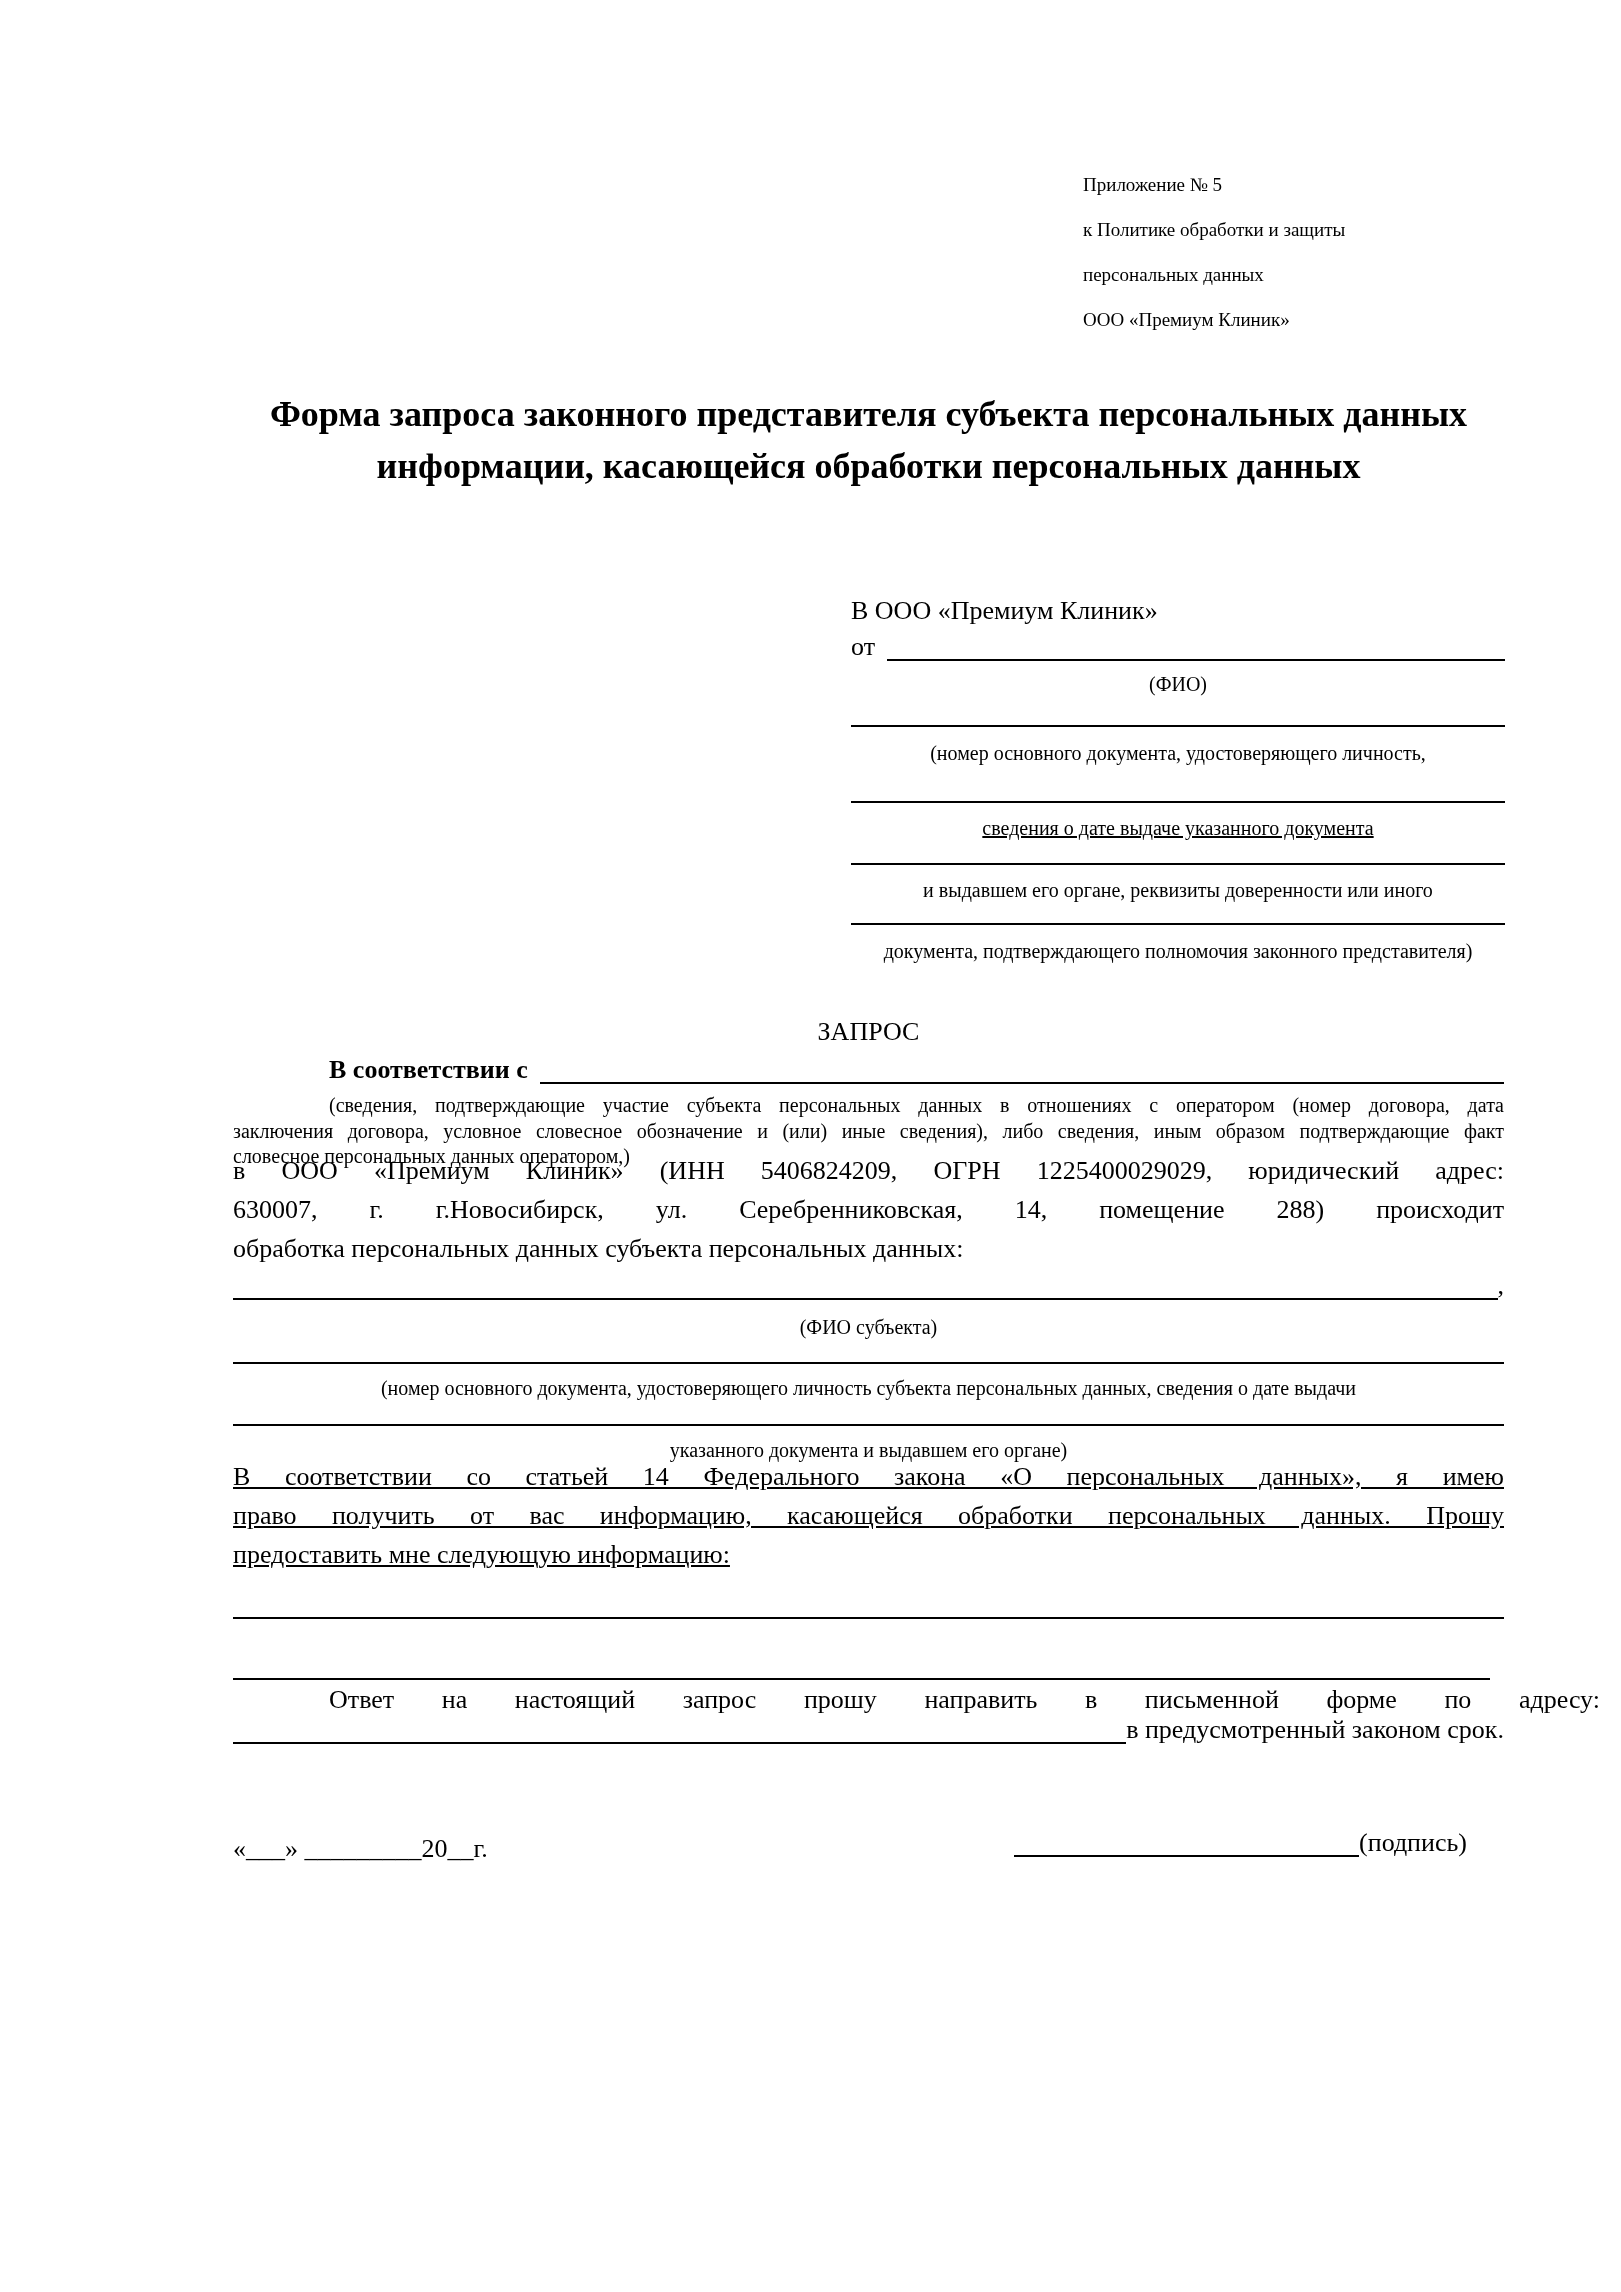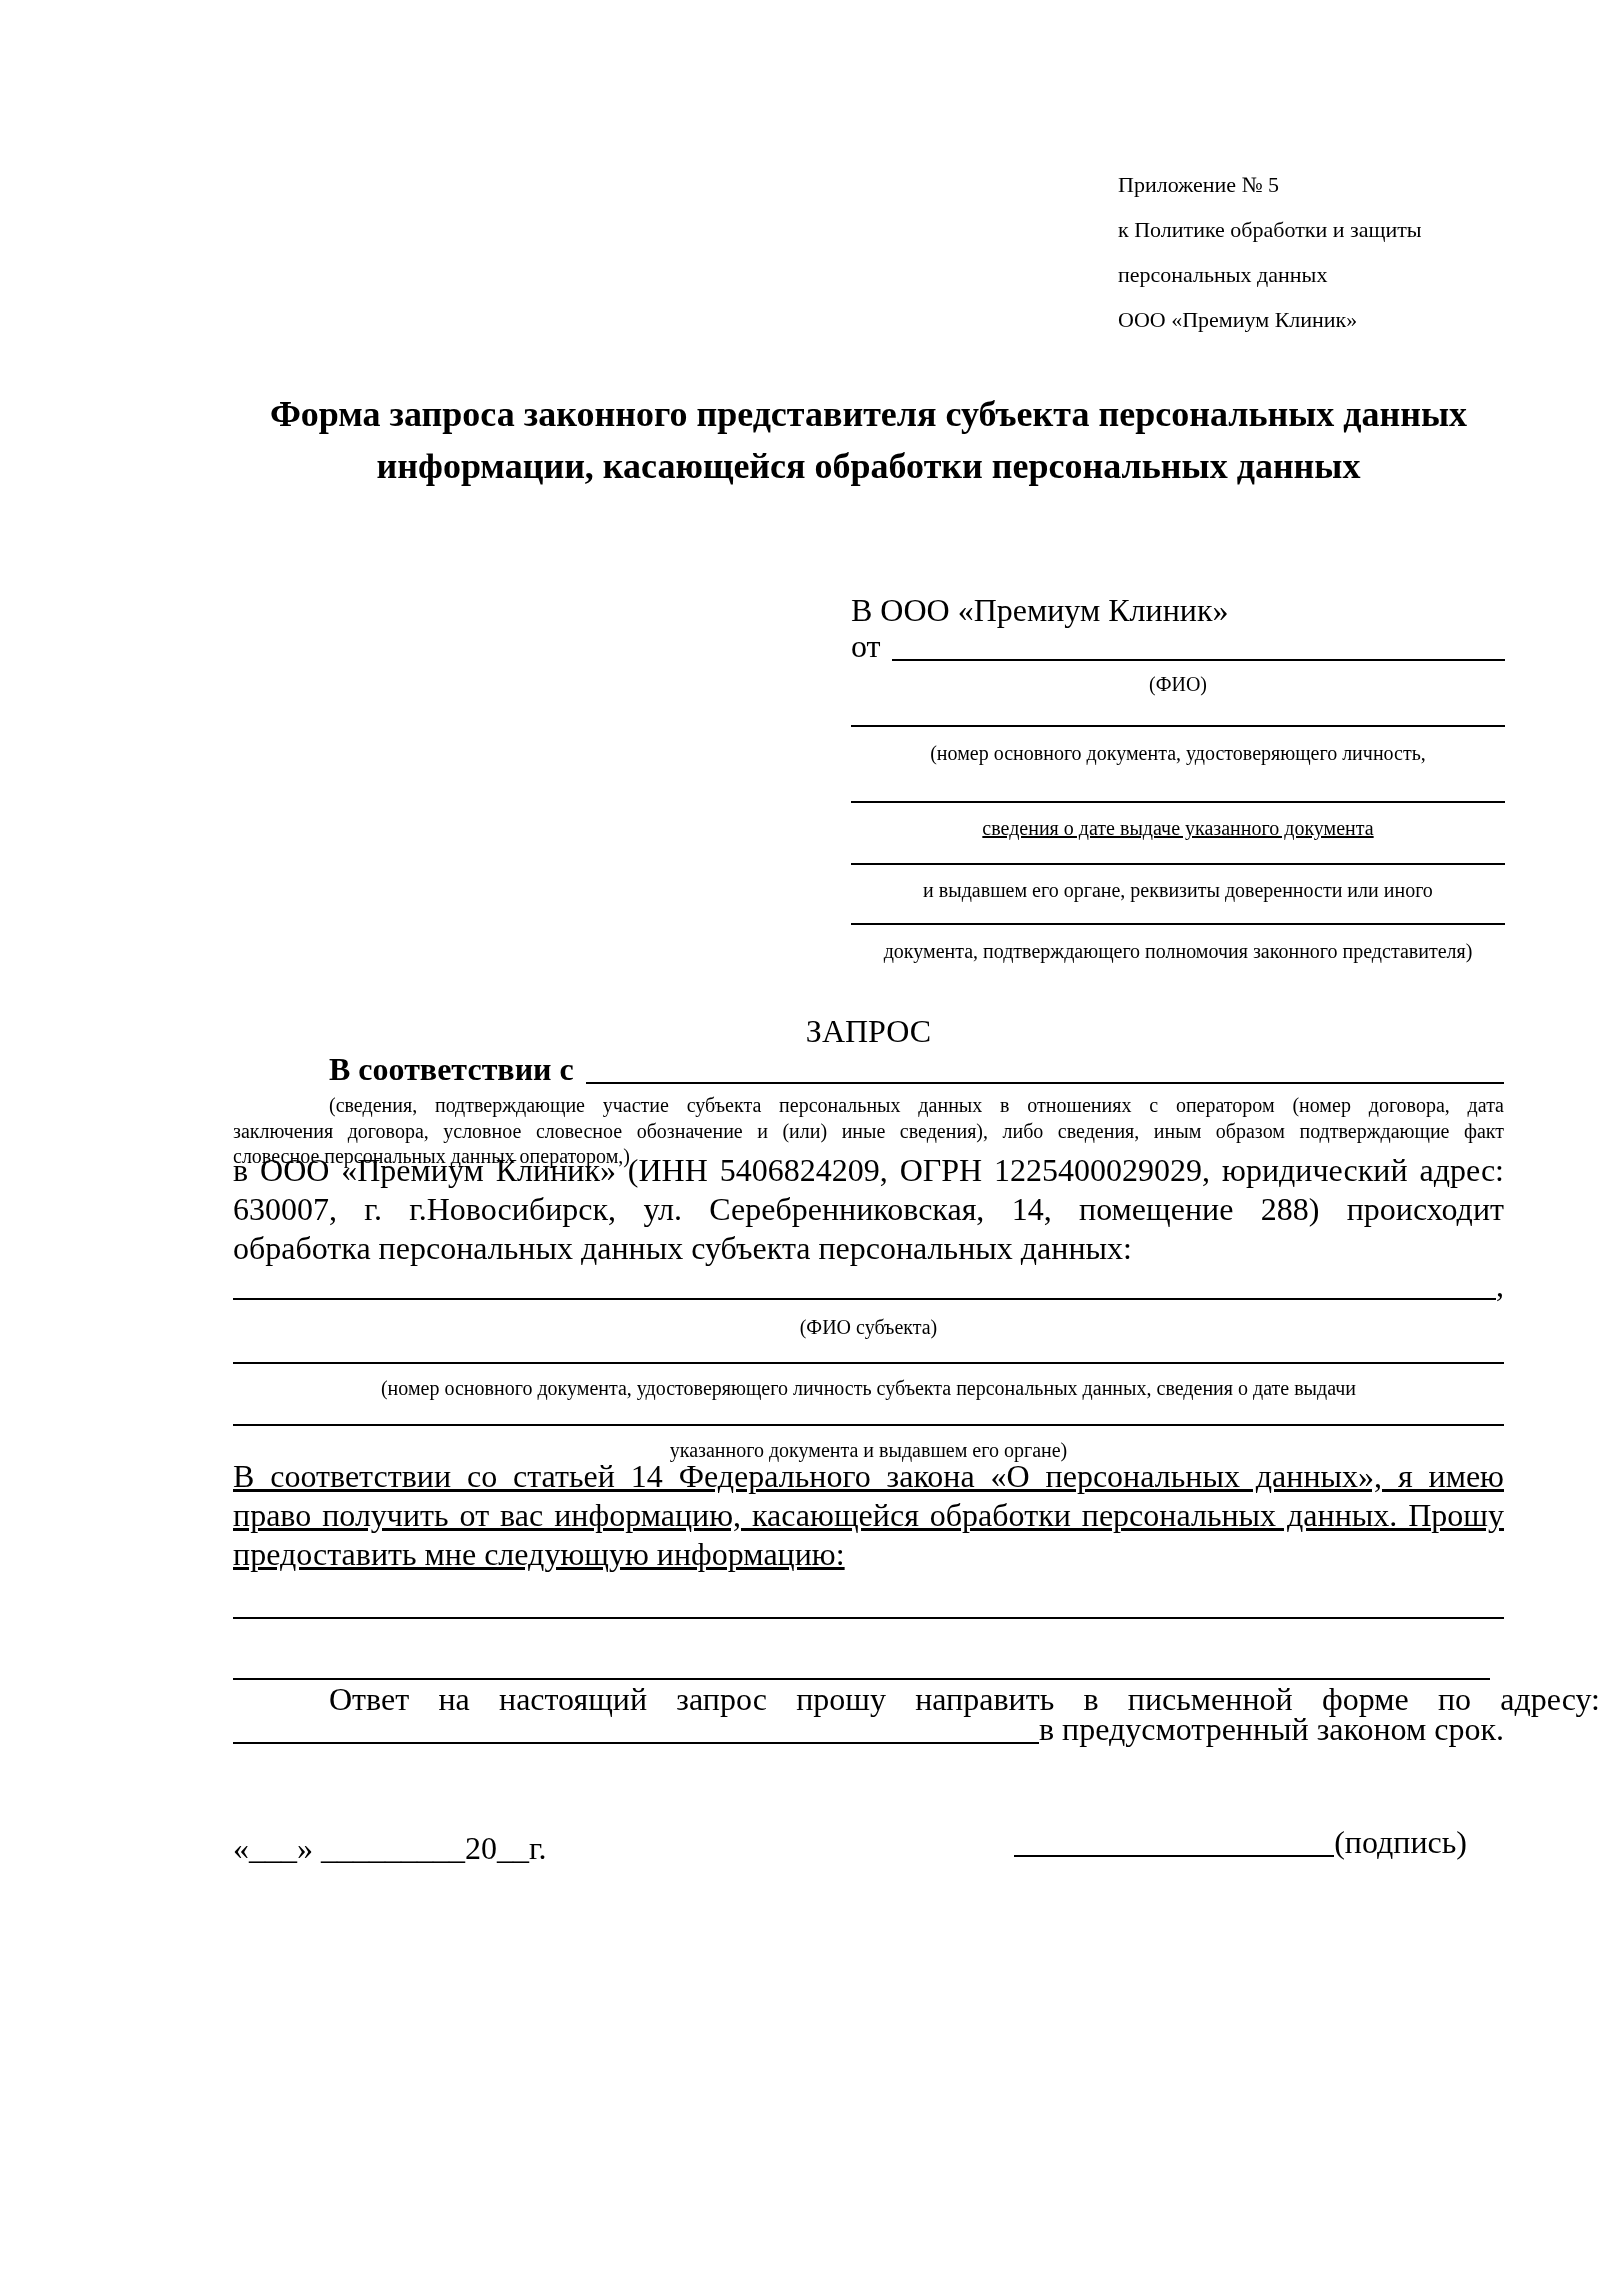--- a/index.html
+++ b/index.html
@@ -6,21 +6,21 @@
   .page{
     position:relative;
     width:1621px;
     height:2293px;
     background:#ffffff;
     color:#000000;
     font-family:"Liberation Serif","DejaVu Serif",serif;
     overflow:hidden;
   }
   .abs{position:absolute;}
-  .body-text{font-size:32px;line-height:39px;}
+  .body-text{font-size:26px;line-height:39px;}
   .small-text{font-size:20px;line-height:25.5px;}
   .title-text{font-size:36px;line-height:52px;font-weight:bold;text-align:center;white-space:nowrap;}
   .center{text-align:center;}
   .jline{text-align:justify;text-align-last:justify;white-space:normal;}
   .nline{white-space:nowrap;}
   .flexrow{display:flex;align-items:flex-end;}
   .fline{
     flex:1;
     height:0;
     border-bottom:2.9px solid #000;
@@ -32,21 +32,21 @@
     height:0;
     border-top:2.9px solid #000;
   }
   .indent{padding-left:96px;}
 </style>
 </head>
 <body>
 
 <div class="page">
 
-  <div class="abs" style="left:1118px;top:162px;width:451px;font-size:22px;line-height:45px;">
+  <div class="abs" style="left:1083px;top:162px;width:451px;font-size:19px;line-height:45px;">
     <div class="nline">Приложение № 5</div>
     <div class="nline">к Политике обработки и защиты</div>
     <div class="nline">персональных данных</div>
     <div class="nline">ООО «Премиум Клиник»</div>
   </div>
 
   <div class="abs title-text" style="left:233px;top:388px;width:1271px;">
     <div>Форма запроса законного представителя субъекта персональных данных</div>
     <div>информации, касающейся обработки персональных данных</div>
   </div>

